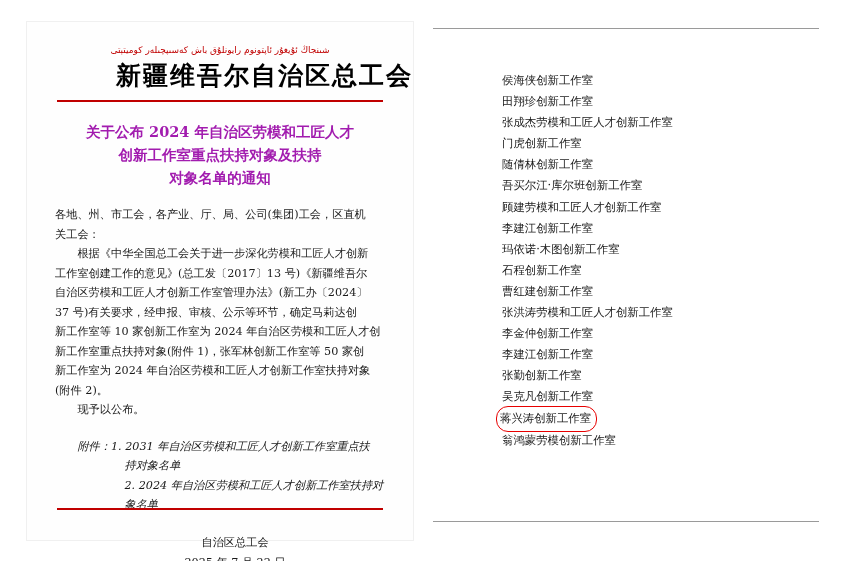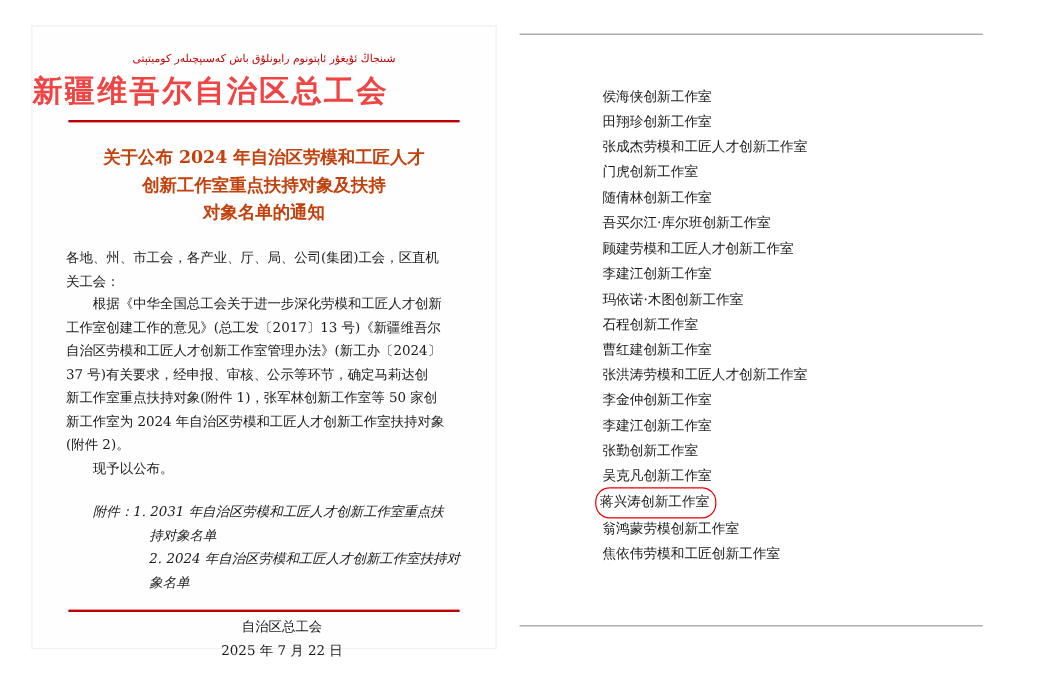--- a/index.html
+++ b/index.html
@@ -42,43 +42,43 @@
     color: #c00000;
     font-size: 9px;
     letter-spacing: 0.5px;
     margin-top: 23px;
     font-family: "DejaVu Sans", sans-serif;
     direction: rtl;
     white-space: nowrap;
   }
 
   .masthead {
-    text-align: left;
-    color: #ef4444;
+    text-align: right;
+    color: #000000;
     font-size: 25px;
     font-weight: bold;
     letter-spacing: 2px;
     margin-top: 4px;
     font-family: Liberation Sans, sans-serif;
   }
 
   .red-rule {
     height: 2px;
     background: #c00000;
     margin: 8px 30px 0 30px;
   }
 
   .doc-title {
     text-align: center;
     font-size: 14.5px;
     font-weight: bold;
     line-height: 23px;
     margin: 18px 38px 0 38px;
     font-family: "DejaVu Serif", serif;
-    color: #c2410c;
+    color: #a21caf;
   }
 
   .doc-body {
     margin: 16px 28px 0 28px;
     font-size: 11.2px;
     line-height: 19.5px;
     color: #1a1a1a;
     text-align: justify;
     font-family: "DejaVu Serif", serif;
   }
@@ -200,20 +200,21 @@
         <div>对象名单的通知</div>
       </div>
 
       <div class="doc-body">
         <p>各地、州、市工会，各产业、厅、局、公司(集团)工会，区直机</p>
         <p>关工会：</p>
         <p class="indent2">根据《中华全国总工会关于进一步深化劳模和工匠人才创新</p>
         <p>工作室创建工作的意见》(总工发〔2017〕13 号)《新疆维吾尔</p>
         <p>自治区劳模和工匠人才创新工作室管理办法》(新工办〔2024〕</p>
         <p>37 号)有关要求，经申报、审核、公示等环节，确定马莉达创</p>
+        <p>新工作室等 10 家创新工作室为 2024 年自治区劳模和工匠人才创</p>
         <p>新工作室重点扶持对象(附件 1)，张军林创新工作室等 50 家创</p>
         <p>新工作室为 2024 年自治区劳模和工匠人才创新工作室扶持对象</p>
         <p>(附件 2)。</p>
         <p class="indent2">现予以公布。</p>
       </div>
 
       <div class="attach-block">
         <div class="attach-row">
           <span class="attach-label">附件：</span>
           <span class="attach-text">1. 2031 年自治区劳模和工匠人才创新工作室重点扶</span>
@@ -250,19 +251,18 @@
       <div class="list-item">玛依诺·木图创新工作室</div>
       <div class="list-item">石程创新工作室</div>
       <div class="list-item">曹红建创新工作室</div>
       <div class="list-item">张洪涛劳模和工匠人才创新工作室</div>
       <div class="list-item">李金仲创新工作室</div>
       <div class="list-item">李建江创新工作室</div>
       <div class="list-item">张勤创新工作室</div>
       <div class="list-item">吴克凡创新工作室</div>
       <div class="list-item highlight">蒋兴涛创新工作室</div>
       <div class="list-item">翁鸿蒙劳模创新工作室</div>
-      <div class="list-item">焦依伟劳模和工匠创新工作室</div>
     </div>
 
     <div class="right-bottom-rule"></div>
   </div>
 
 </div>
 
 </body></html>

